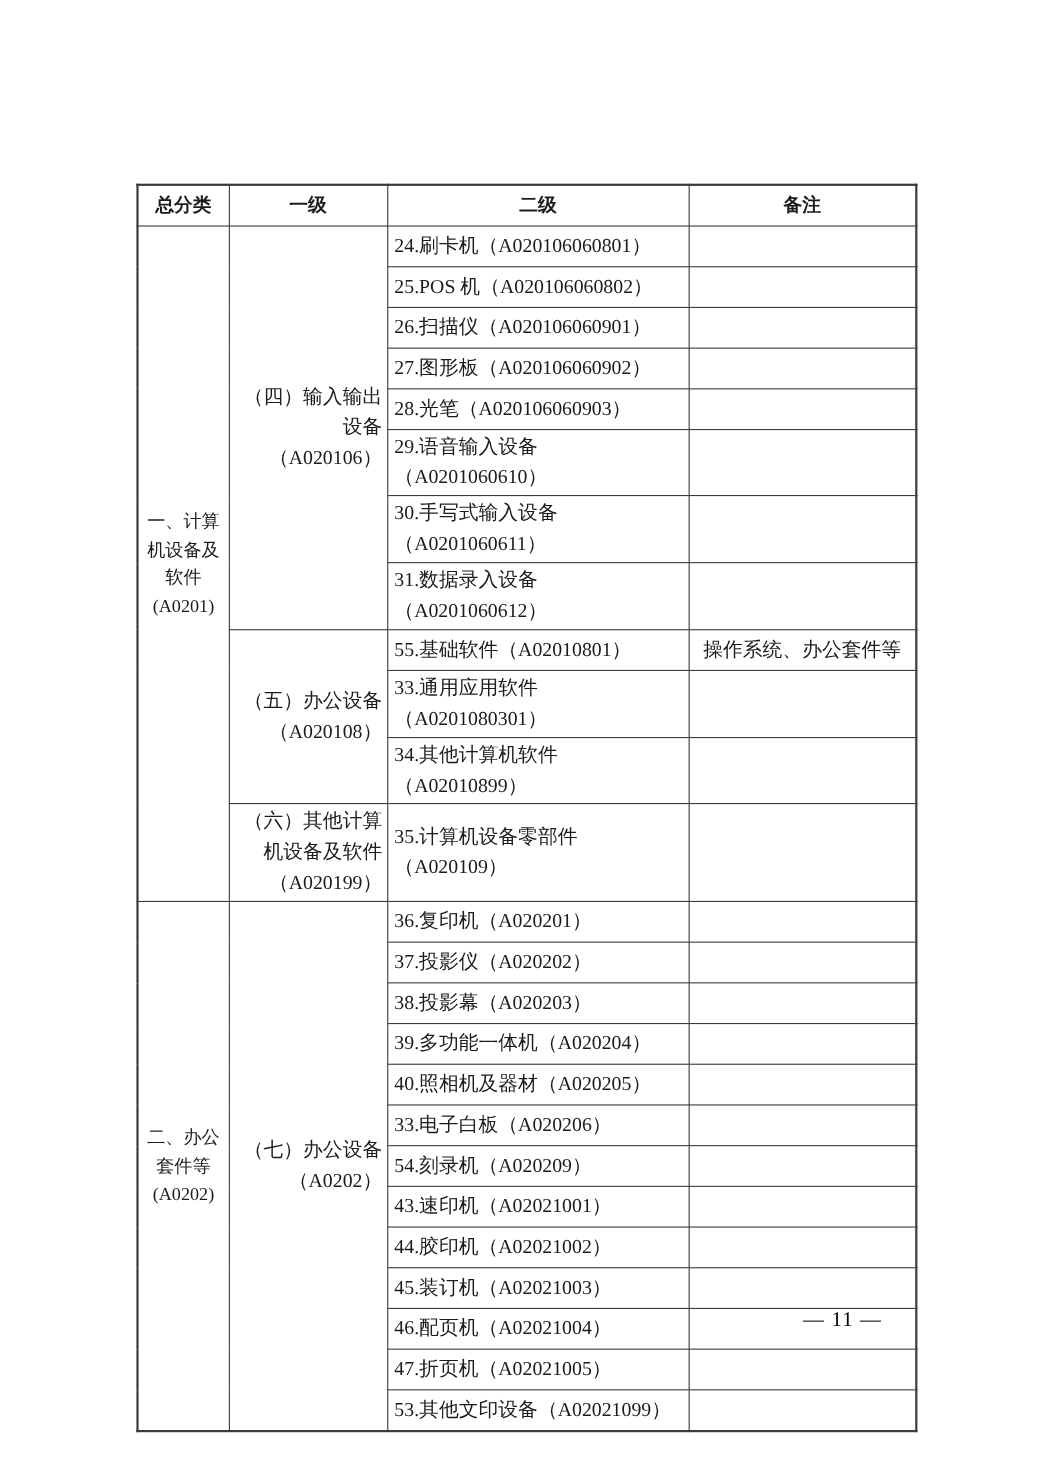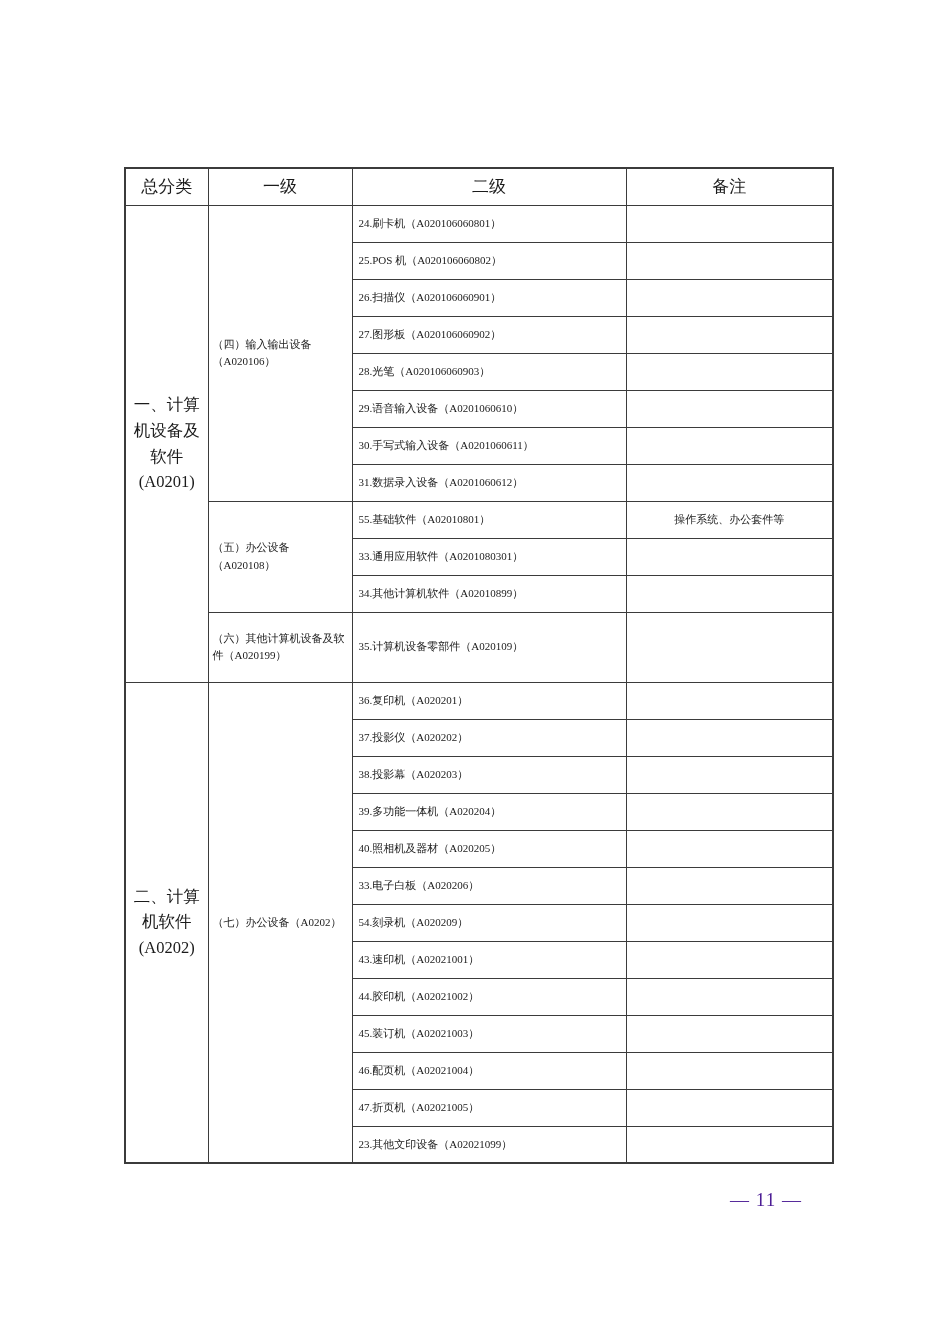--- a/index.html
+++ b/index.html
@@ -27,57 +27,57 @@
   }
   .cat-table th, .cat-table td {
     border: 1px solid #3b3b3b;
     overflow: hidden;
   }
   .cat-table thead tr { height: 37px; }
   .cat-table tbody tr { height: 37px; }
   .cat-table tbody tr.tall { height: 70px; }
   .cat-table th {
     font-family: "Liberation Sans", "DejaVu Sans", sans-serif;
-    font-weight: normal;
+    font-weight: bold;
     font-size: 17px;
     text-align: center;
     vertical-align: middle;
     padding: 0 2px;
   }
   .cat-table td {
-    font-size: 11px;
+    font-size: 18px;
     vertical-align: middle;
     padding: 2px 6px;
     line-height: 1.55;
   }
   .cat-table td.category {
     font-weight: normal;
     text-align: center;
     padding: 2px 3px;
     font-size: 16.5px;
   }
   .cat-table td.level1 {
-    text-align: left;
+    text-align: right;
     padding: 2px 4px;
   }
   .cat-table td.level2 {
     text-align: left;
   }
   .cat-table td.remark {
     text-align: center;
   }
   .page-number {
     position: absolute;
     left: 710px;
     top: 1189px;
     width: 112px;
     text-align: center;
     font-size: 19px;
     letter-spacing: 1px;
-    color: #4c1d95;
+    color: #000000;
   }
 </style>
 </head>
 <body>
 
 <div class="page">
 
   <table class="cat-table">
     <colgroup>
       <col style="width:83px">
@@ -140,21 +140,21 @@
         <tr>
           <td class="level2">34.其他计算机软件（A02010899）</td>
           <td class="remark"></td>
         </tr>
         <tr class="tall">
           <td class="level1">（六）其他计算机设备及软件（A020199）</td>
           <td class="level2">35.计算机设备零部件（A020109）</td>
           <td class="remark"></td>
         </tr>
         <tr>
-          <td class="category" rowspan="13">二、计算机软件(A0202)</td>
+          <td class="category" rowspan="13">二、办公套件等(A0202)</td>
           <td class="level1" rowspan="13">（七）办公设备（A0202）</td>
           <td class="level2">36.复印机（A020201）</td>
           <td class="remark"></td>
         </tr>
         <tr>
           <td class="level2">37.投影仪（A020202）</td>
           <td class="remark"></td>
         </tr>
         <tr>
           <td class="level2">38.投影幕（A020203）</td>
@@ -190,21 +190,21 @@
         </tr>
         <tr>
           <td class="level2">46.配页机（A02021004）</td>
           <td class="remark"></td>
         </tr>
         <tr>
           <td class="level2">47.折页机（A02021005）</td>
           <td class="remark"></td>
         </tr>
         <tr>
-          <td class="level2">23.其他文印设备（A02021099）</td>
+          <td class="level2">53.其他文印设备（A02021099）</td>
           <td class="remark"></td>
         </tr>
       </tbody>
   </table>
 
   <div class="page-number">— 11 —</div>
 
 </div>
 
 </body></html>

